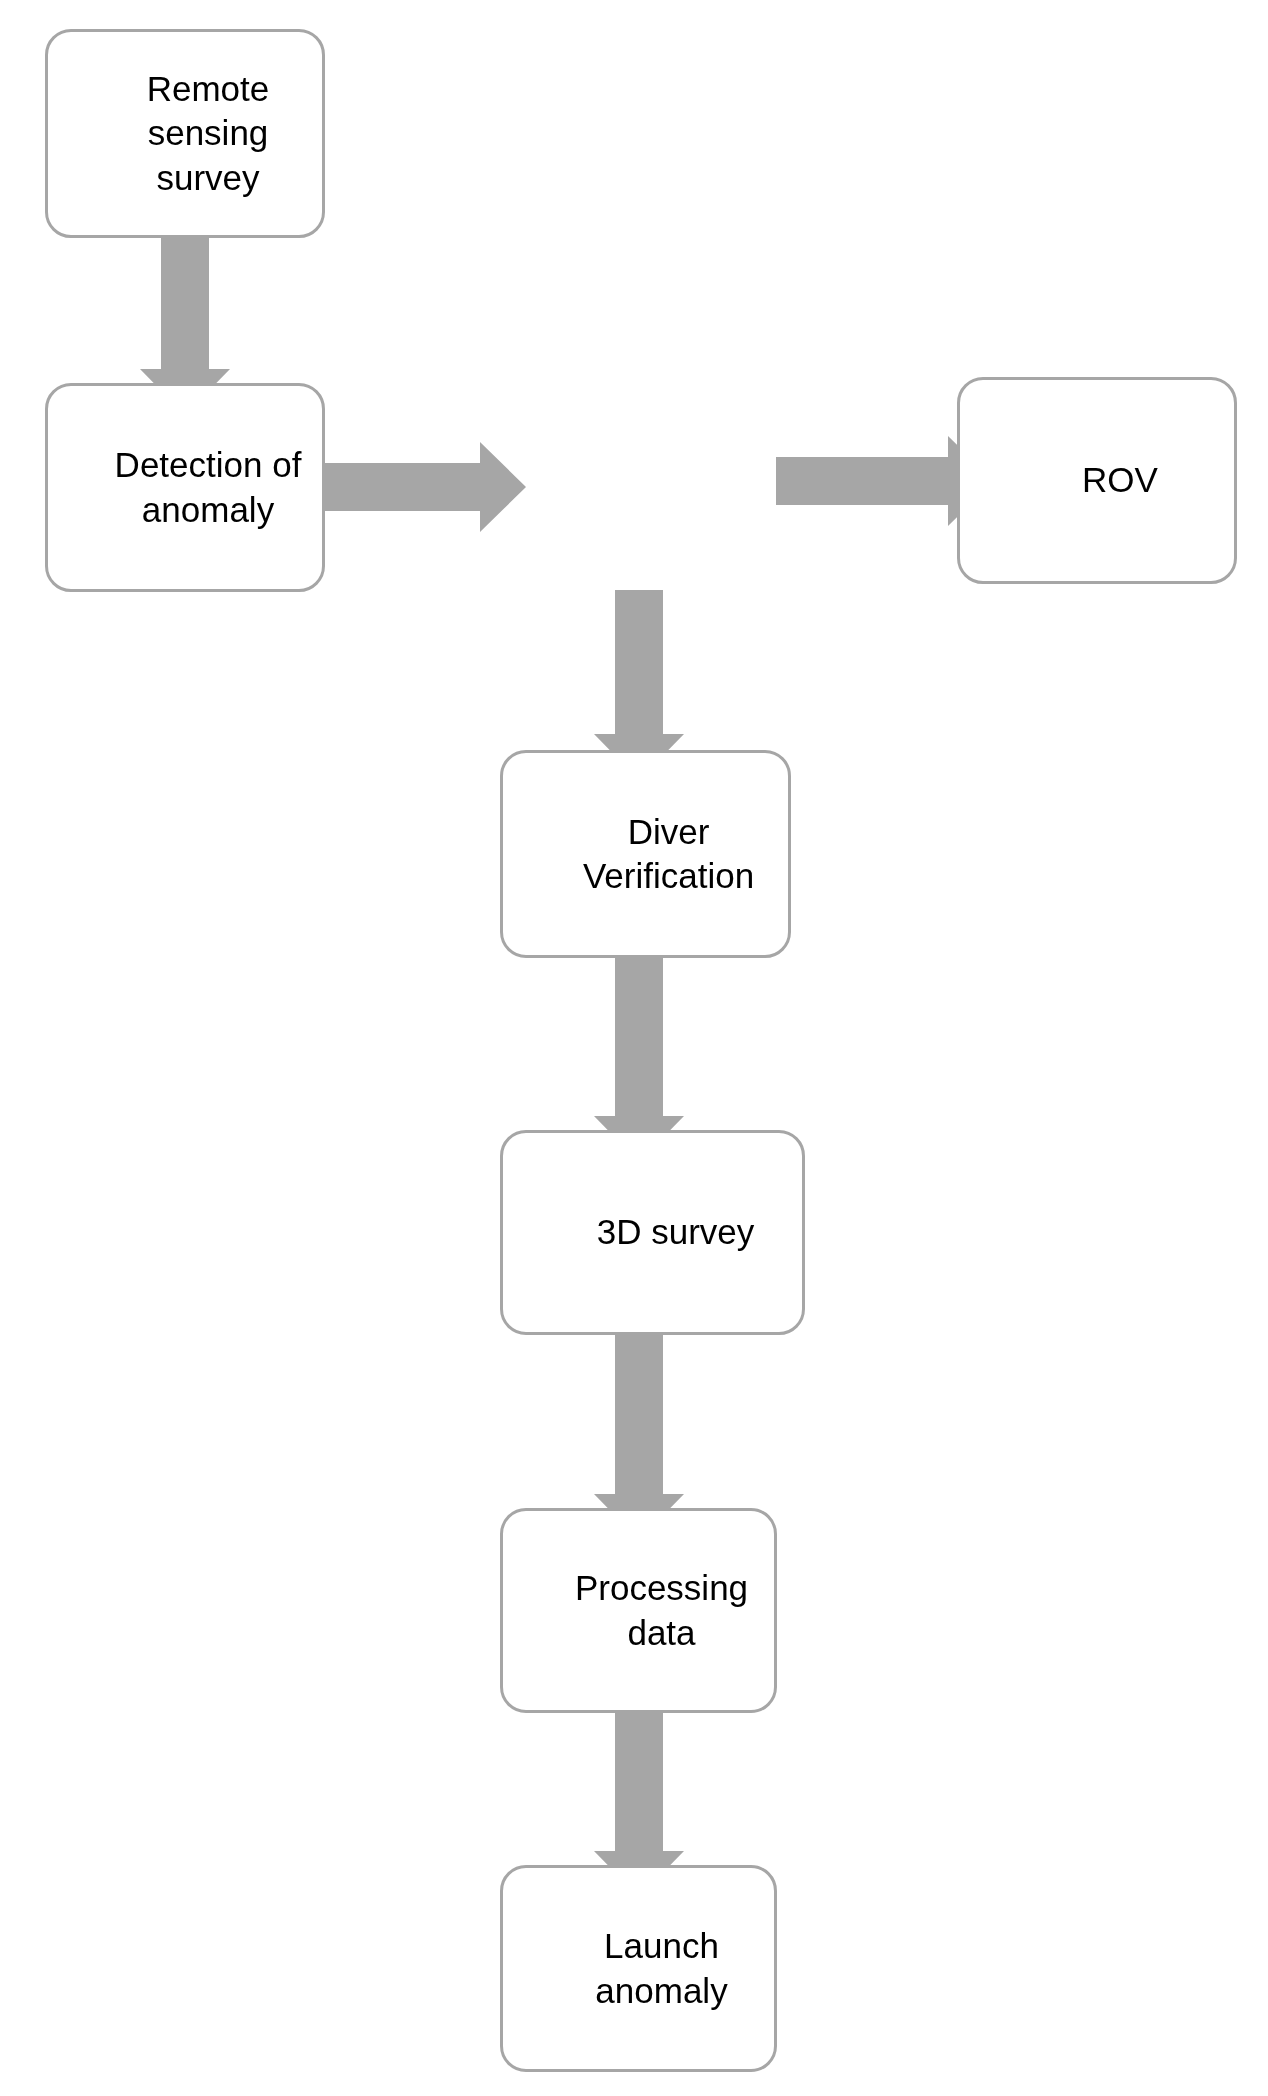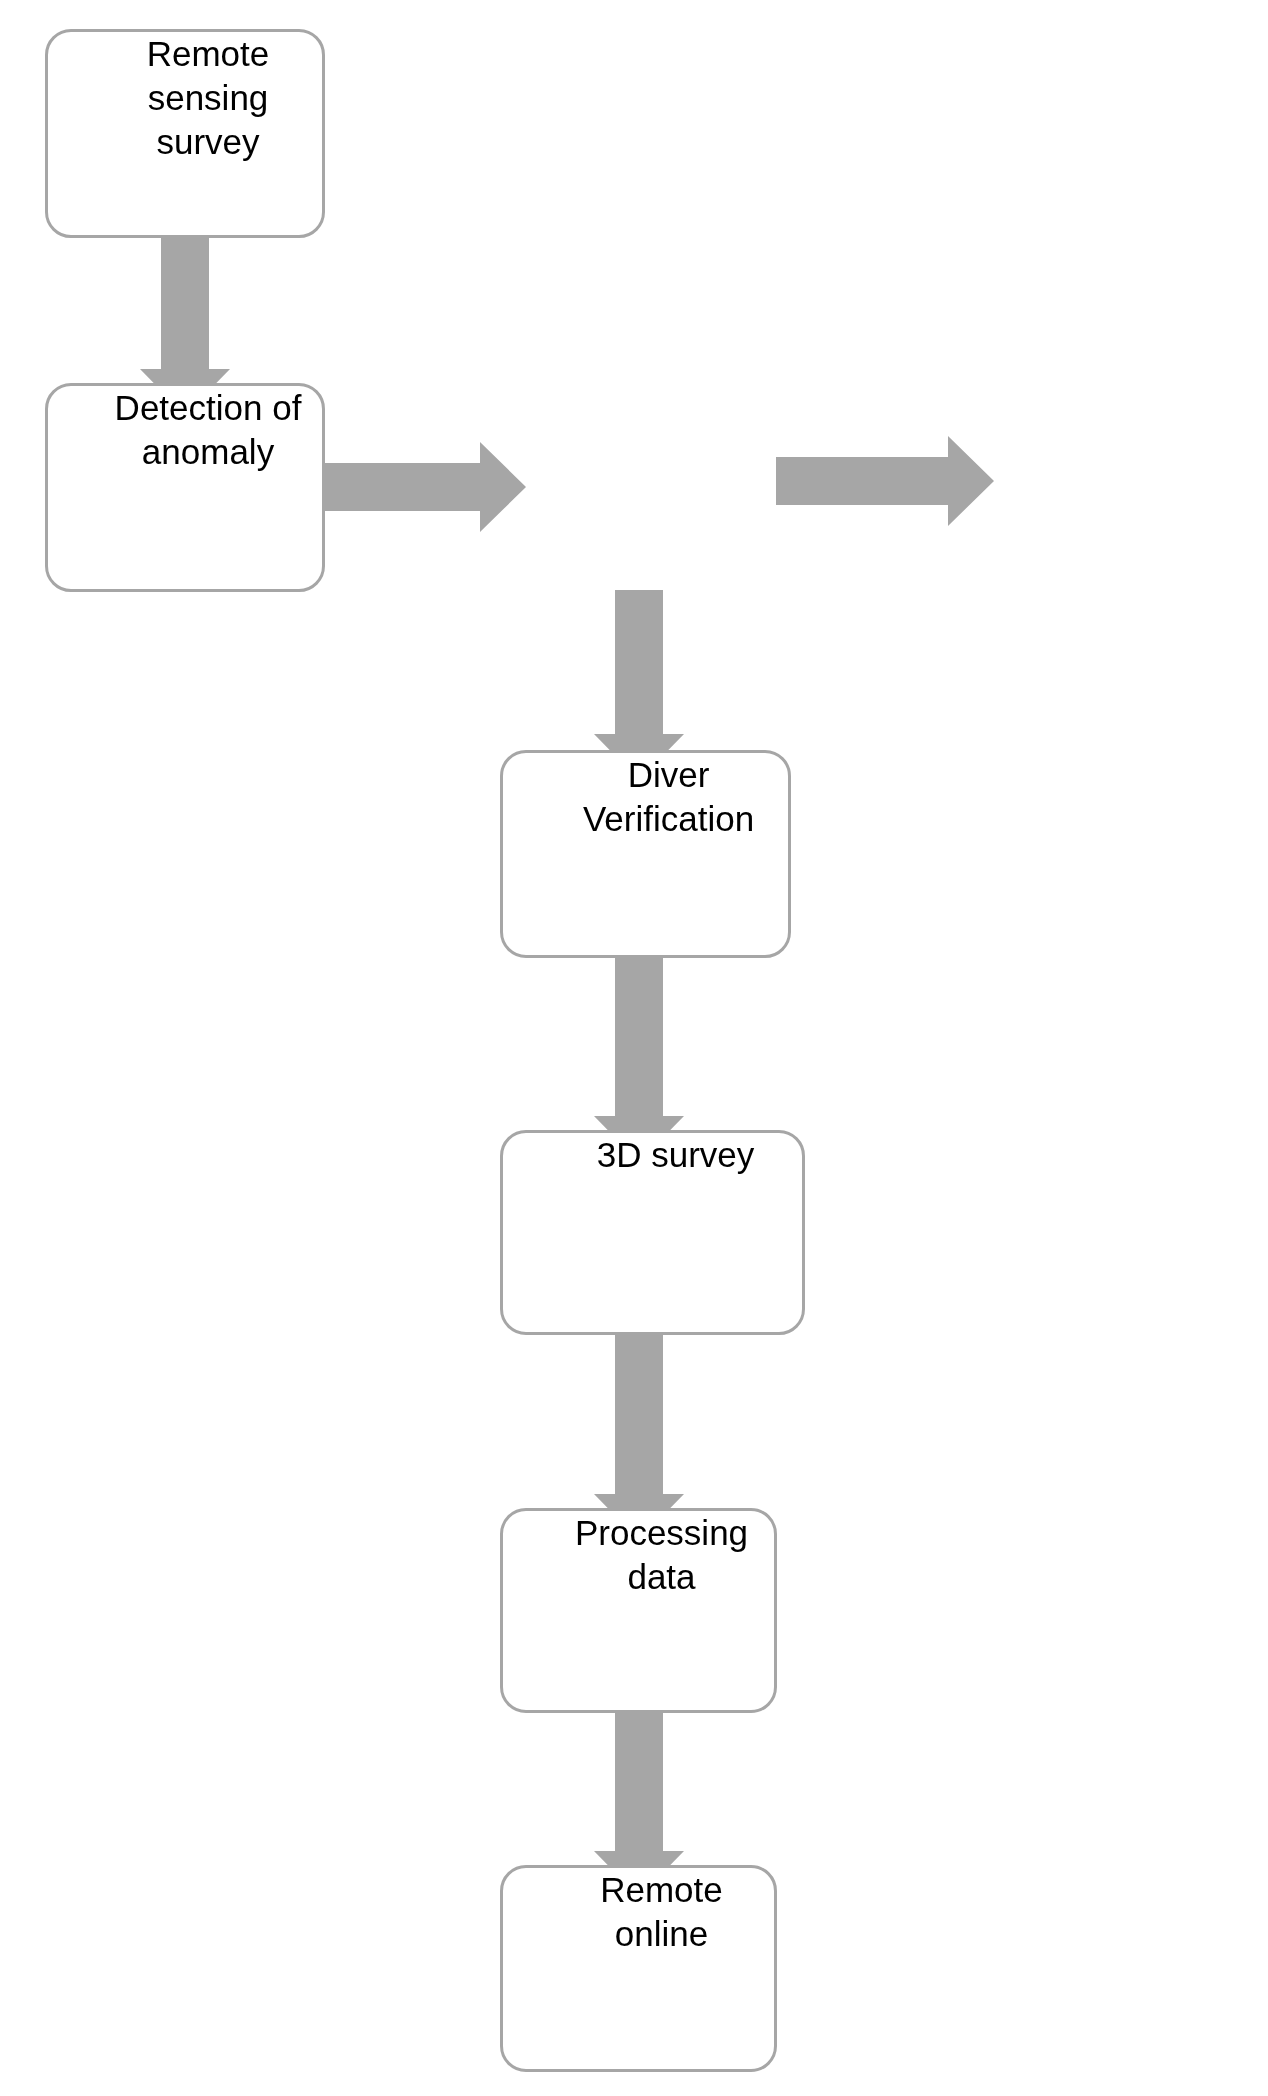--- a/index.html
+++ b/index.html
@@ -31,20 +31,21 @@
   .connectors polygon {
     fill: var(--arrow);
   }
   .node {
     position: absolute;
     box-sizing: border-box;
     background: var(--box-fill);
     border: 3px solid var(--box-border);
     border-radius: 26px;
     display: flex;
+    align-items: center;
     justify-content: center;
     text-align: center;
     padding-left: 46px;
   }
   .node-label {
     white-space: pre-line;
     font-size: 35px;
     line-height: 1.26;
     color: var(--text);
     padding: 0 6px;
@@ -76,32 +77,35 @@
     <span class="node-label">Remote
 sensing survey</span>
   </div>
 
   <div class="node" style="left:45px;  top:383px;  width:280px; height:209px;">
     <span class="node-label">Detection of
 anomaly</span>
   </div>
 
 
+  <div class="node" style="left:957px; top:377px;  width:280px; height:207px;">
+    <span class="node-label">ROV</span>
+  </div>
 
   <div class="node" style="left:500px; top:750px;  width:291px; height:208px;">
     <span class="node-label">Diver
 Verification</span>
   </div>
 
   <div class="node" style="left:500px; top:1130px; width:305px; height:205px;">
     <span class="node-label">3D survey</span>
   </div>
 
   <div class="node" style="left:500px; top:1508px; width:277px; height:205px;">
     <span class="node-label">Processing
 data</span>
   </div>
 
   <div class="node" style="left:500px; top:1865px; width:277px; height:207px;">
-    <span class="node-label">Remote online</span>
+    <span class="node-label">Launch anomaly</span>
   </div>
 
 </div>
 
 </body></html>

